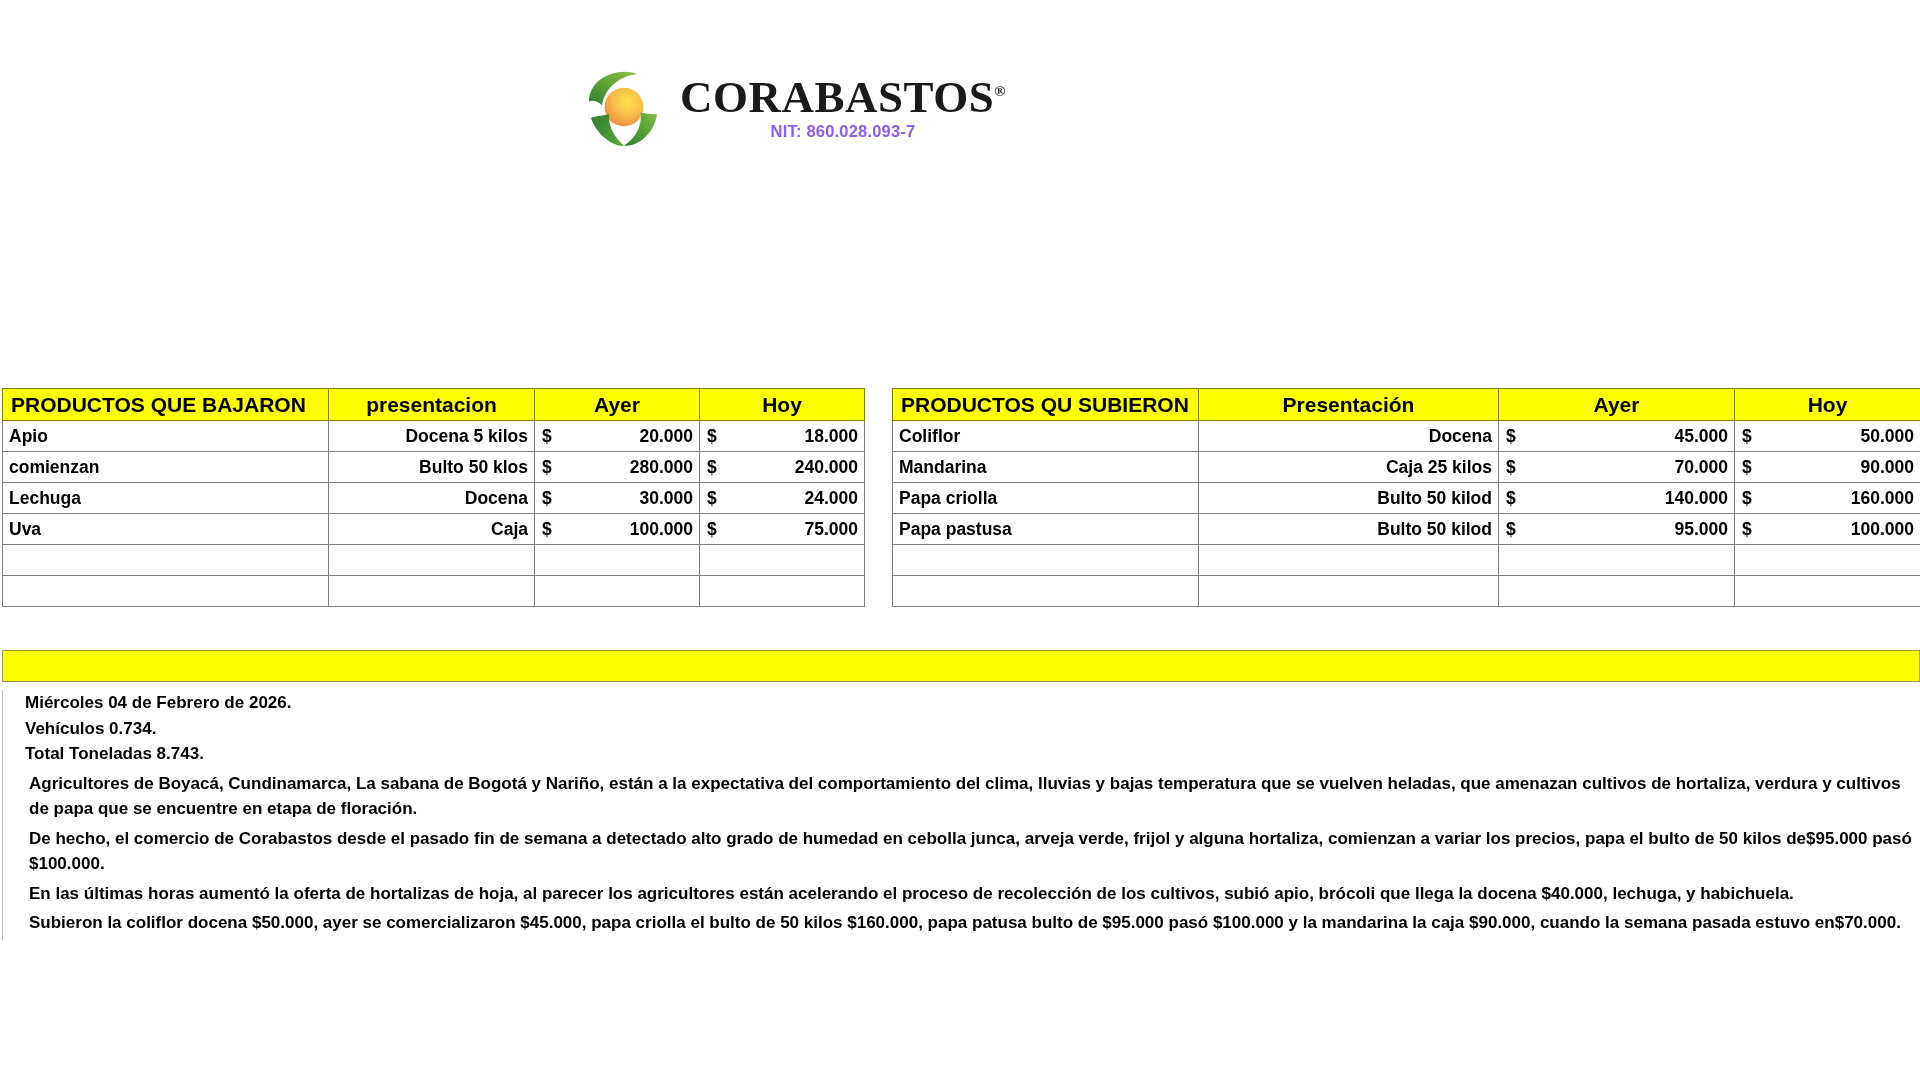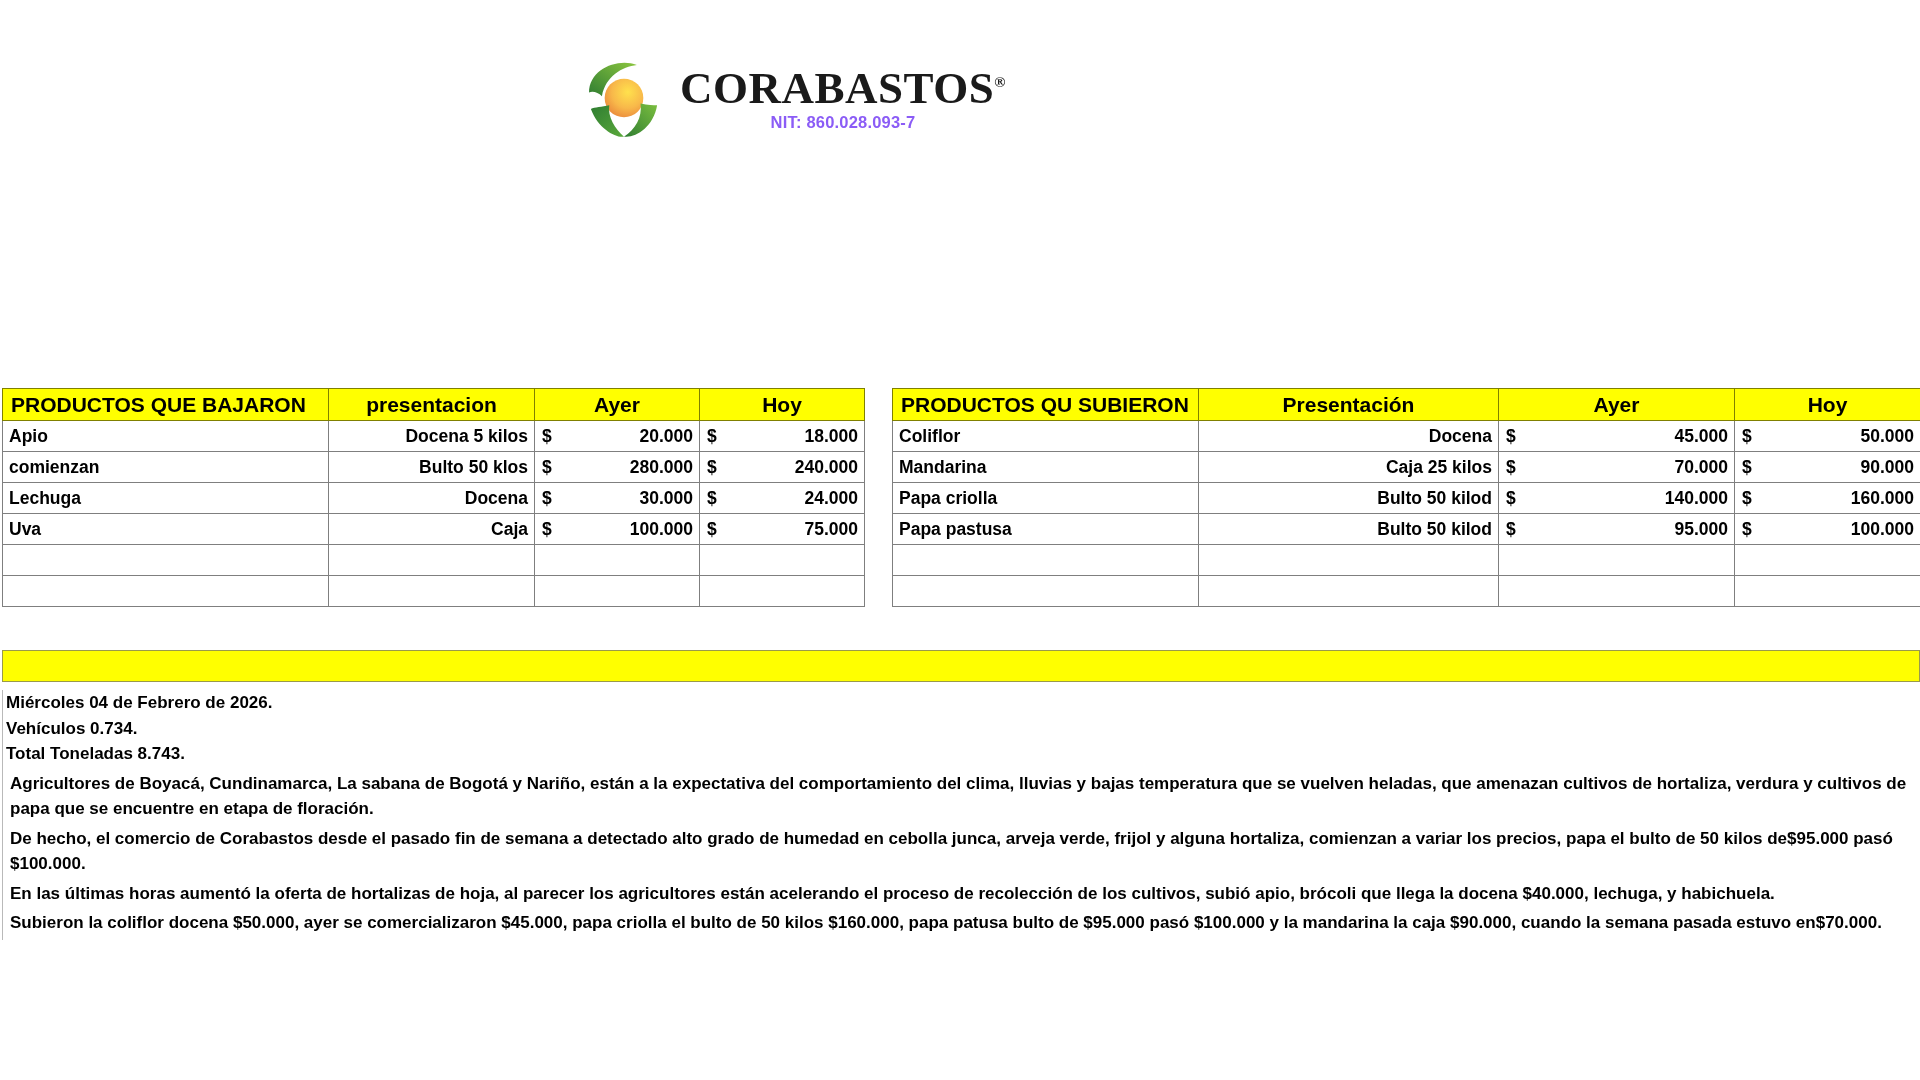--- a/index.html
+++ b/index.html
@@ -18,21 +18,21 @@
 
   
   .logo-block {
     position: absolute;
     left: 0;
     top: 52px;
     width: 1920px;
     height: 110px;
     display: flex;
     justify-content: center;
-    align-items: flex-start;
+    align-items: center;
   }
   .logo-inner {
     display: flex;
     align-items: center;
     gap: 10px;
     transform: translateX(-168px);
   }
   .logo-mark { width: 92px; height: 92px; flex: 0 0 92px; }
   .logo-text-wrap {
     display: flex;
@@ -143,21 +143,21 @@
   .note-block {
     position: absolute;
     left: 2px;
     top: 690px;
     width: 1916px;
     font-size: 17px;
     font-weight: bold;
     line-height: 25.5px;
     color: #000000;
     border-left: 1px solid #b9b9b9;
-    padding-left: 3px;
+    padding-left: 22px;
     box-sizing: border-box;
   }
   .note-line { margin: 0; }
   .note-para { margin: 4px; }
 </style>
 </head>
 <body>
 
 <div class="logo-block">
   <div class="logo-inner">

